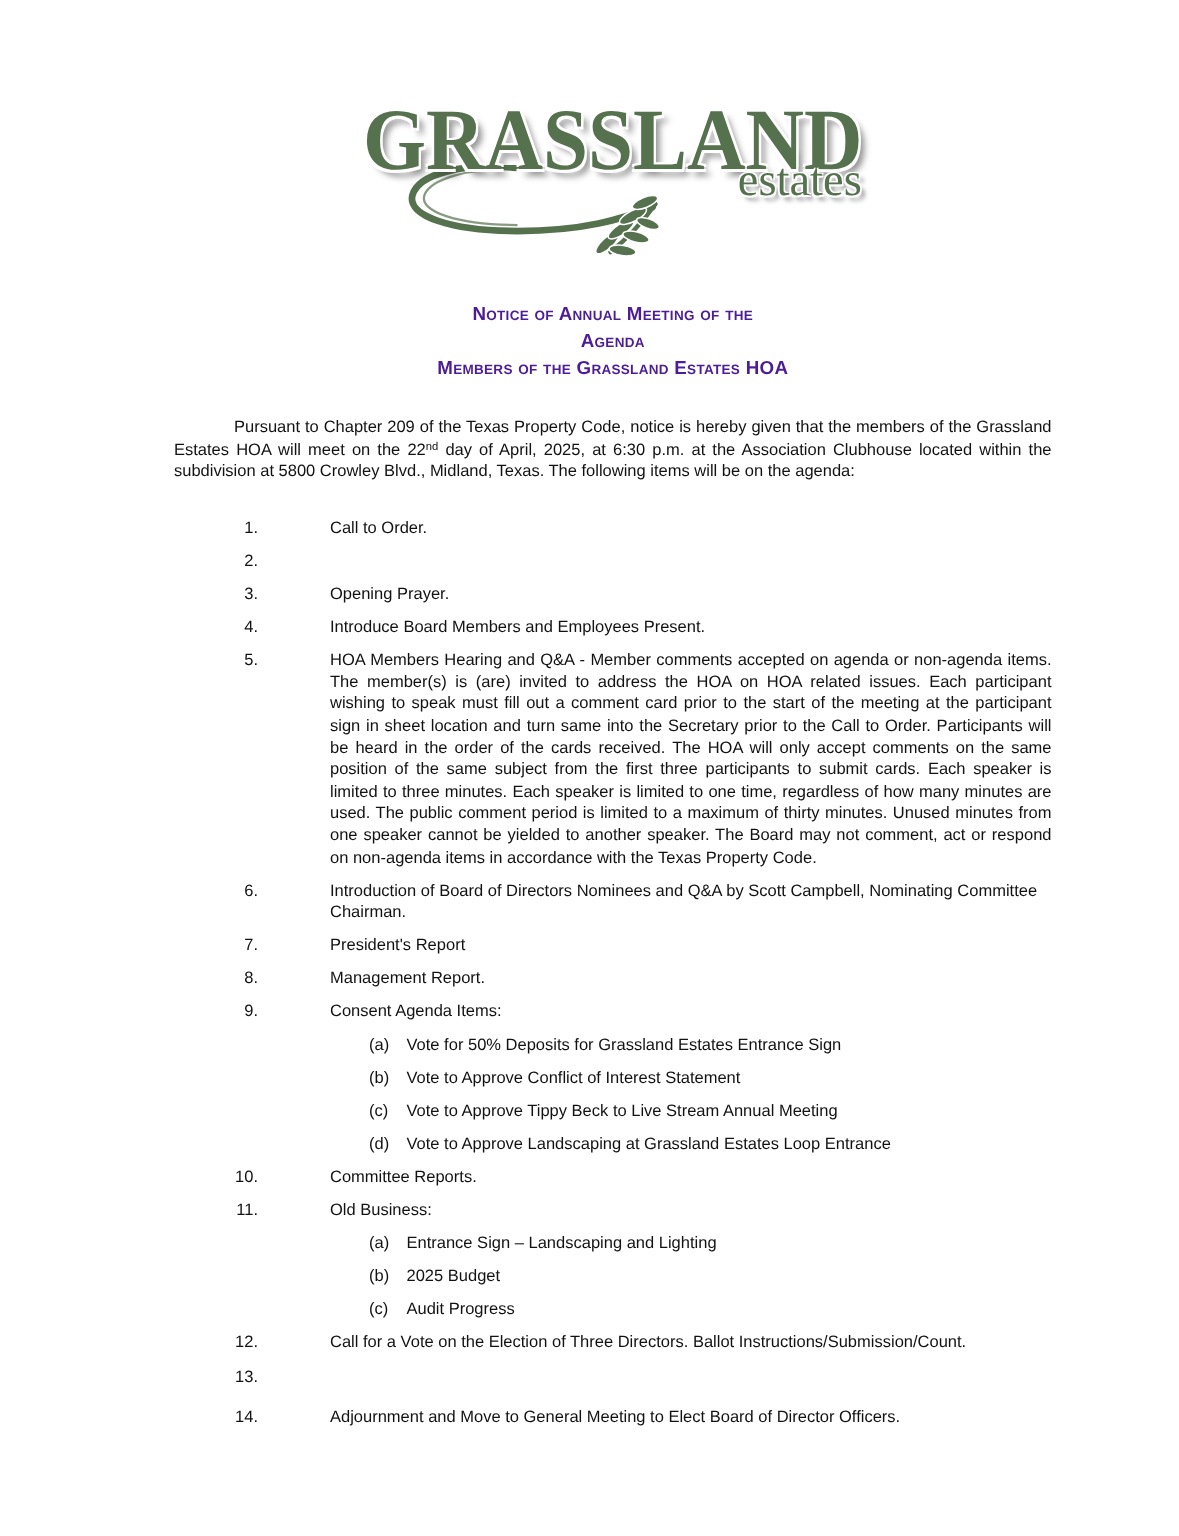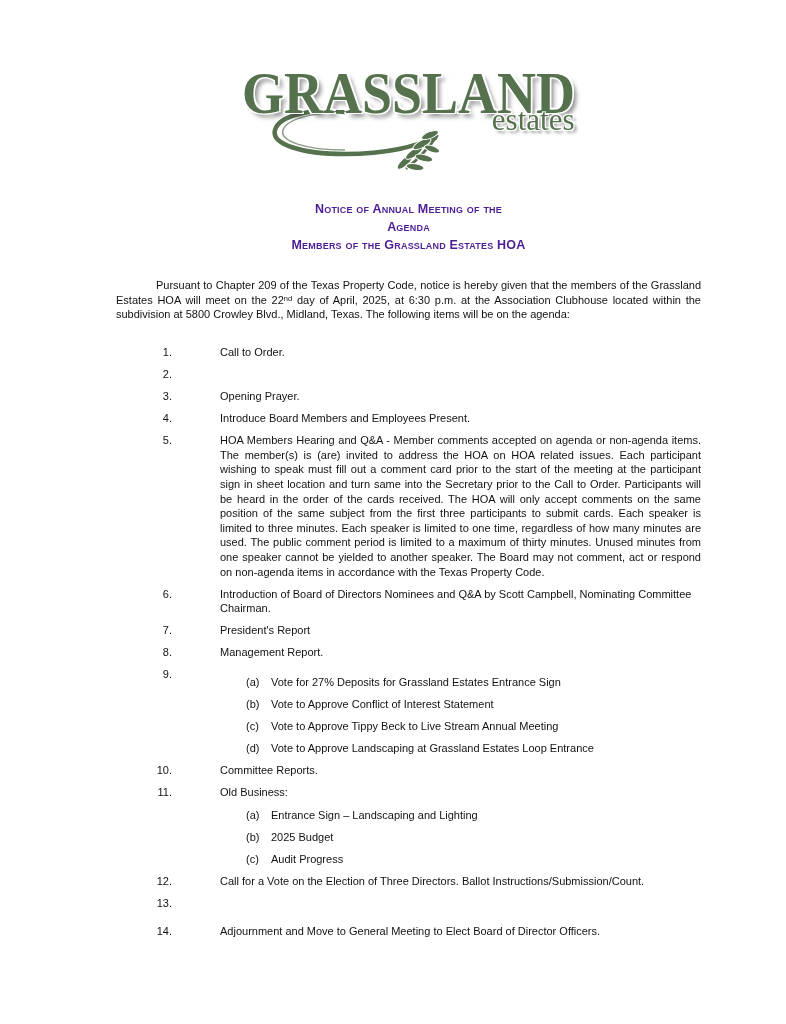--- a/index.html
+++ b/index.html
@@ -214,23 +214,24 @@
       </div>
       <div class="agenda-item">
         <div class="item-number">8.</div>
         <div class="item-body">
           <div class="item-text">Management Report.</div>
         </div>
       </div>
       <div class="agenda-item">
         <div class="item-number">9.</div>
         <div class="item-body">
+          <div class="item-text">Consent Agenda Items:</div>
           <div class="sub-item">
             <div class="sub-label">(a)</div>
-            <div class="sub-text">Vote for 27% Deposits for Grassland Estates Entrance Sign</div>
+            <div class="sub-text">Vote for 50% Deposits for Grassland Estates Entrance Sign</div>
           </div>
           <div class="sub-item">
             <div class="sub-label">(b)</div>
             <div class="sub-text">Vote to Approve Conflict of Interest Statement</div>
           </div>
           <div class="sub-item">
             <div class="sub-label">(c)</div>
             <div class="sub-text">Vote to Approve Tippy Beck to Live Stream Annual Meeting</div>
           </div>
           <div class="sub-item">

